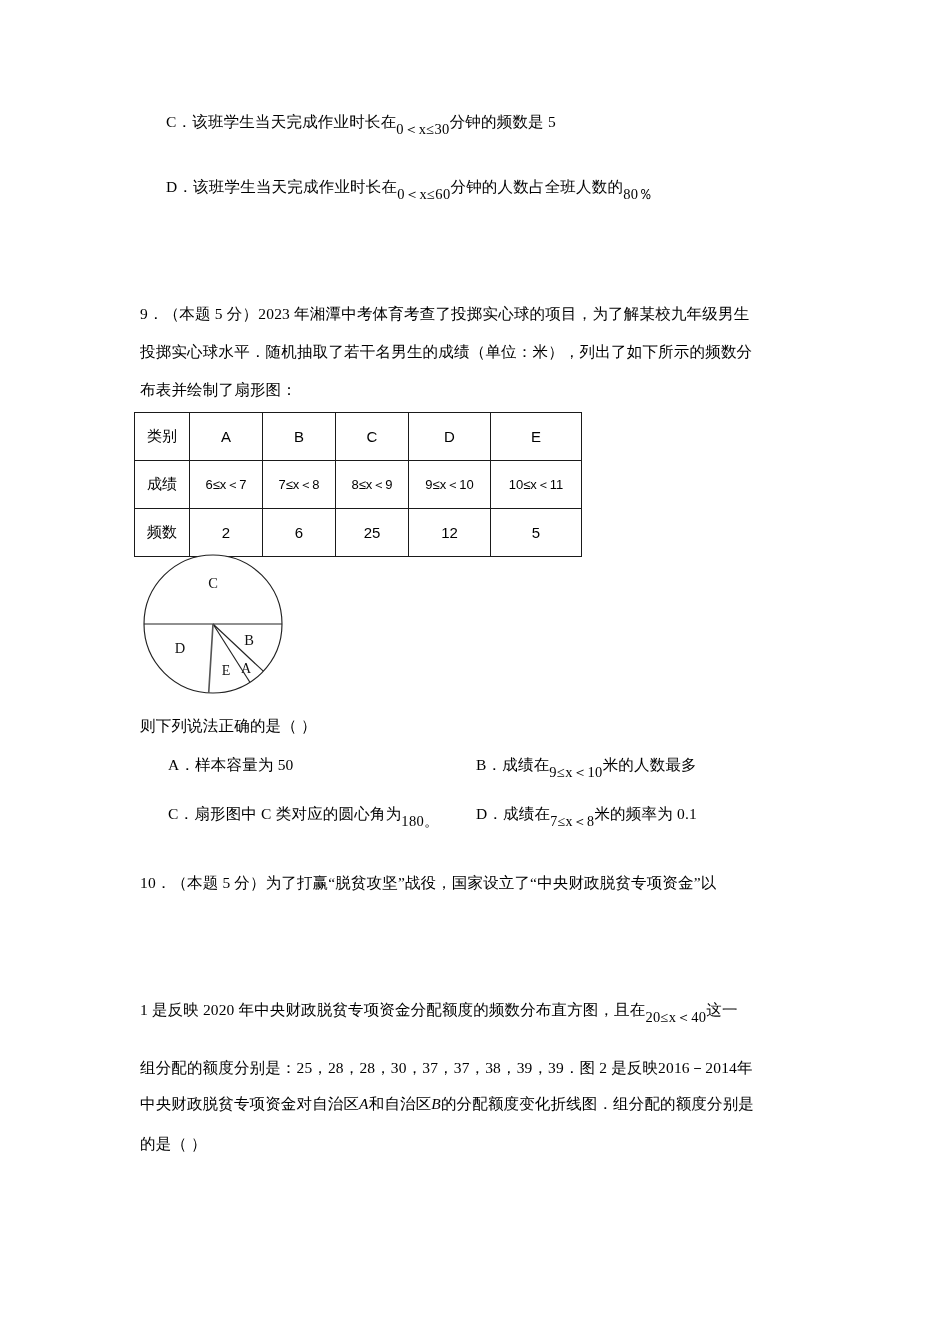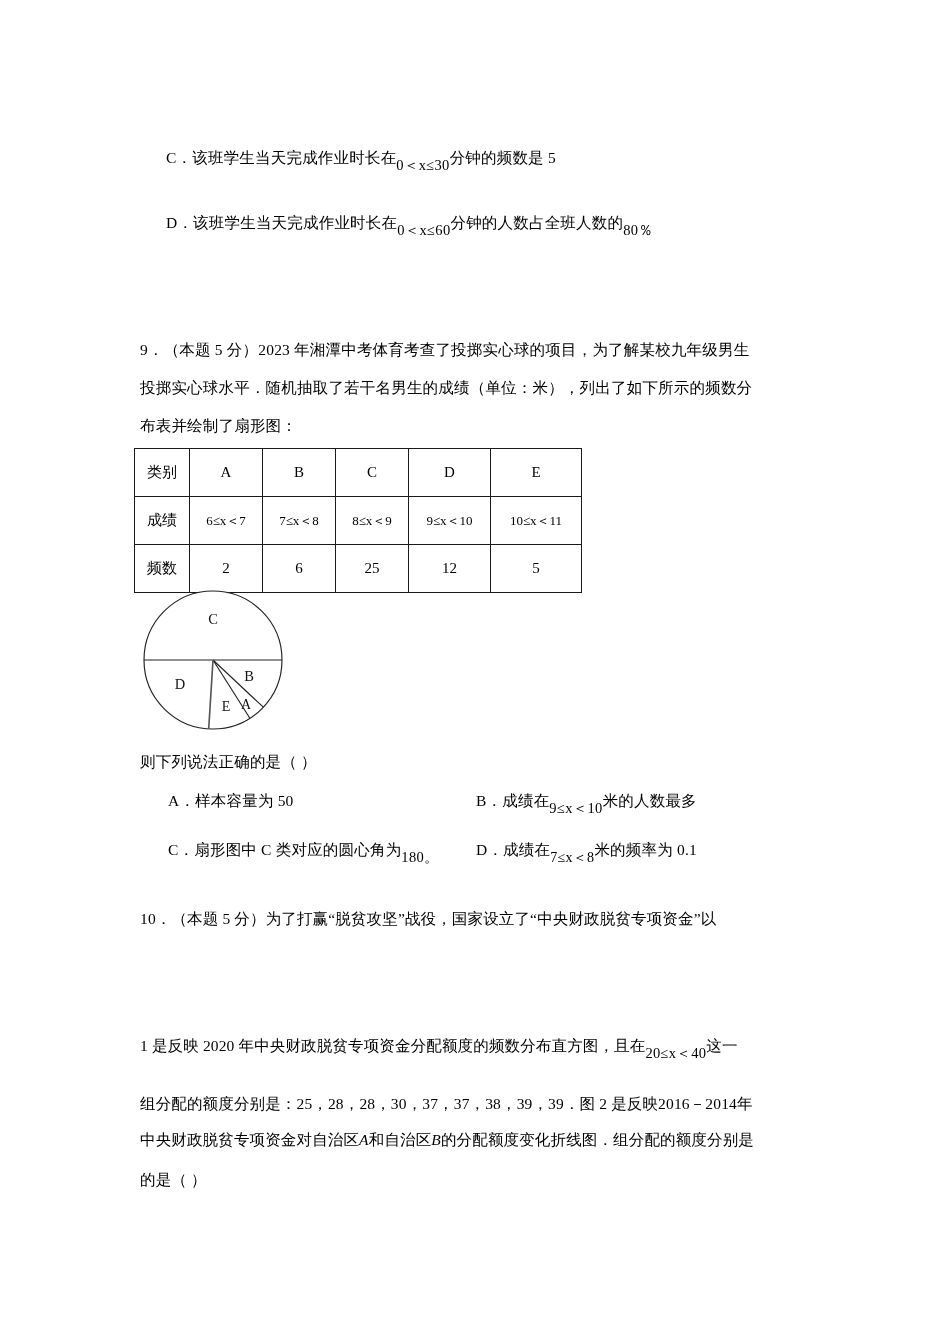--- a/index.html
+++ b/index.html
@@ -13,21 +13,20 @@
     position: relative;
     font-family: "Liberation Serif", "DejaVu Serif", serif;
     color: #000000;
     overflow: hidden;
   }
   .page {
     position: absolute;
     left: 0; top: 0;
     width: 950px;
     height: 1108px;
-    margin-top: 36px;
   }
 
   
   .tline {
     position: absolute;
     font-size: 15.5px;
     line-height: 1.0;
     white-space: nowrap;
     letter-spacing: 0.2px;
   }
@@ -49,21 +48,21 @@
     border-collapse: collapse;
     table-layout: fixed;
   }
   .freq-table td {
     border: 1.1px solid #1a1a1a;
     text-align: center;
     vertical-align: middle;
     font-size: 15px;
     padding: 0;
     height: 47px;
-    font-family: Liberation Serif, serif;
+    font-family: Liberation Sans, sans-serif;
   }
   .freq-table td.hdr-col {
     width: 54px;
     font-size: 15px;
   }
   .freq-table td.range-cell {
     font-size: 13px;
     letter-spacing: 0px;
   }
 

